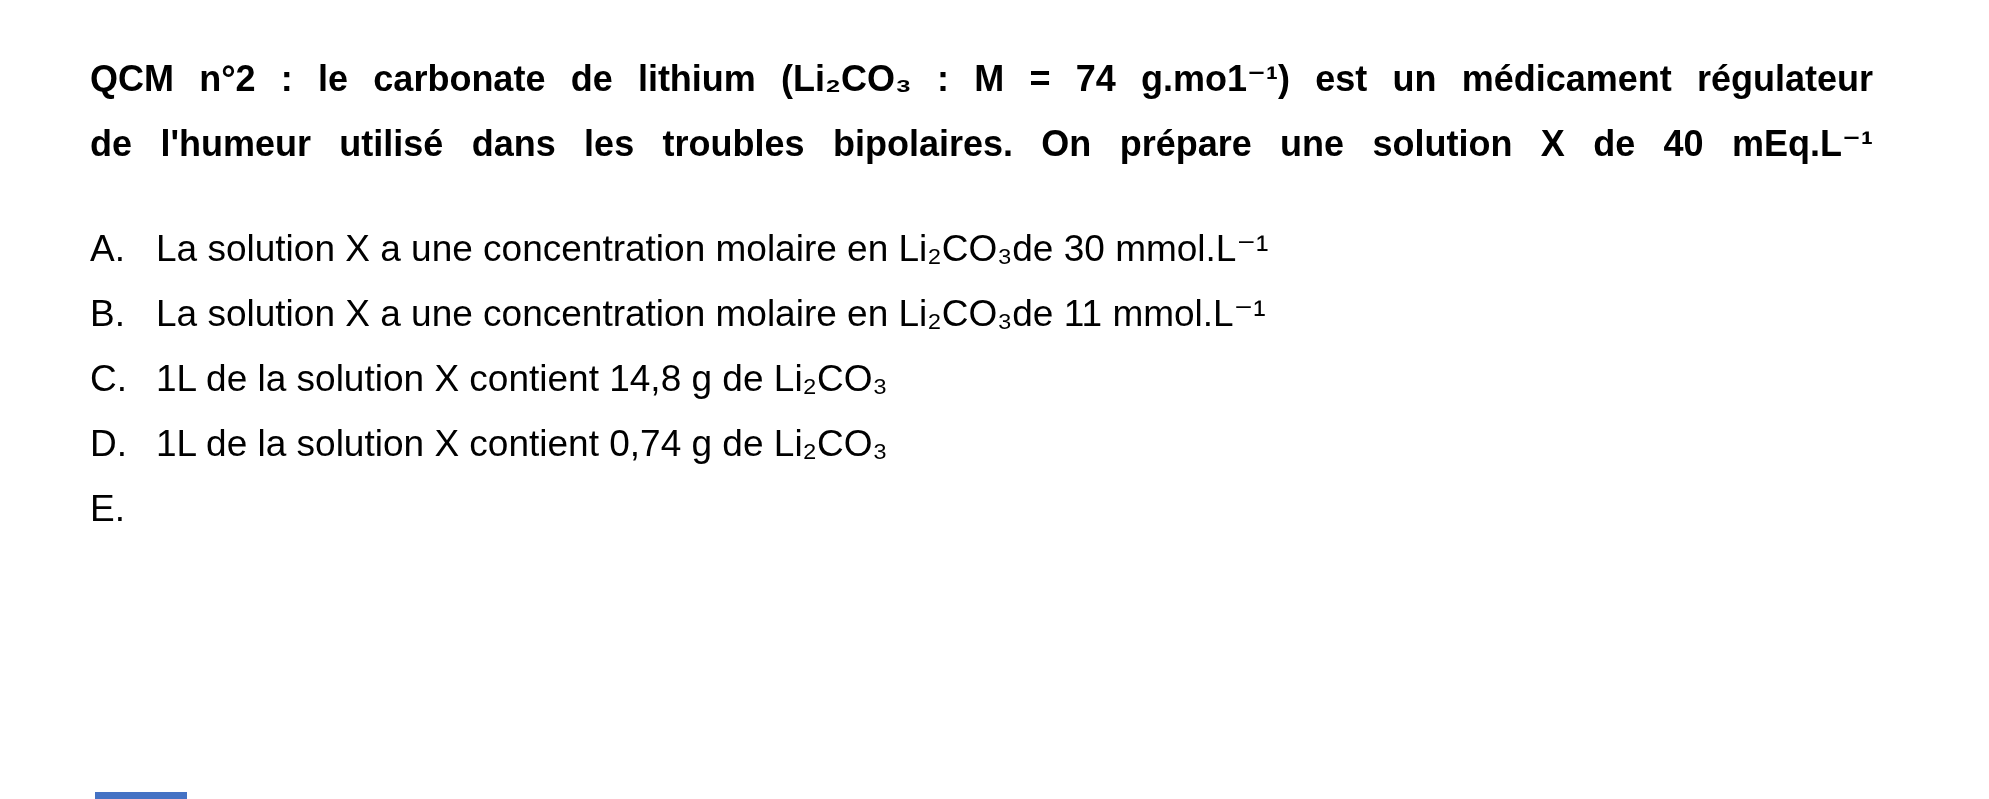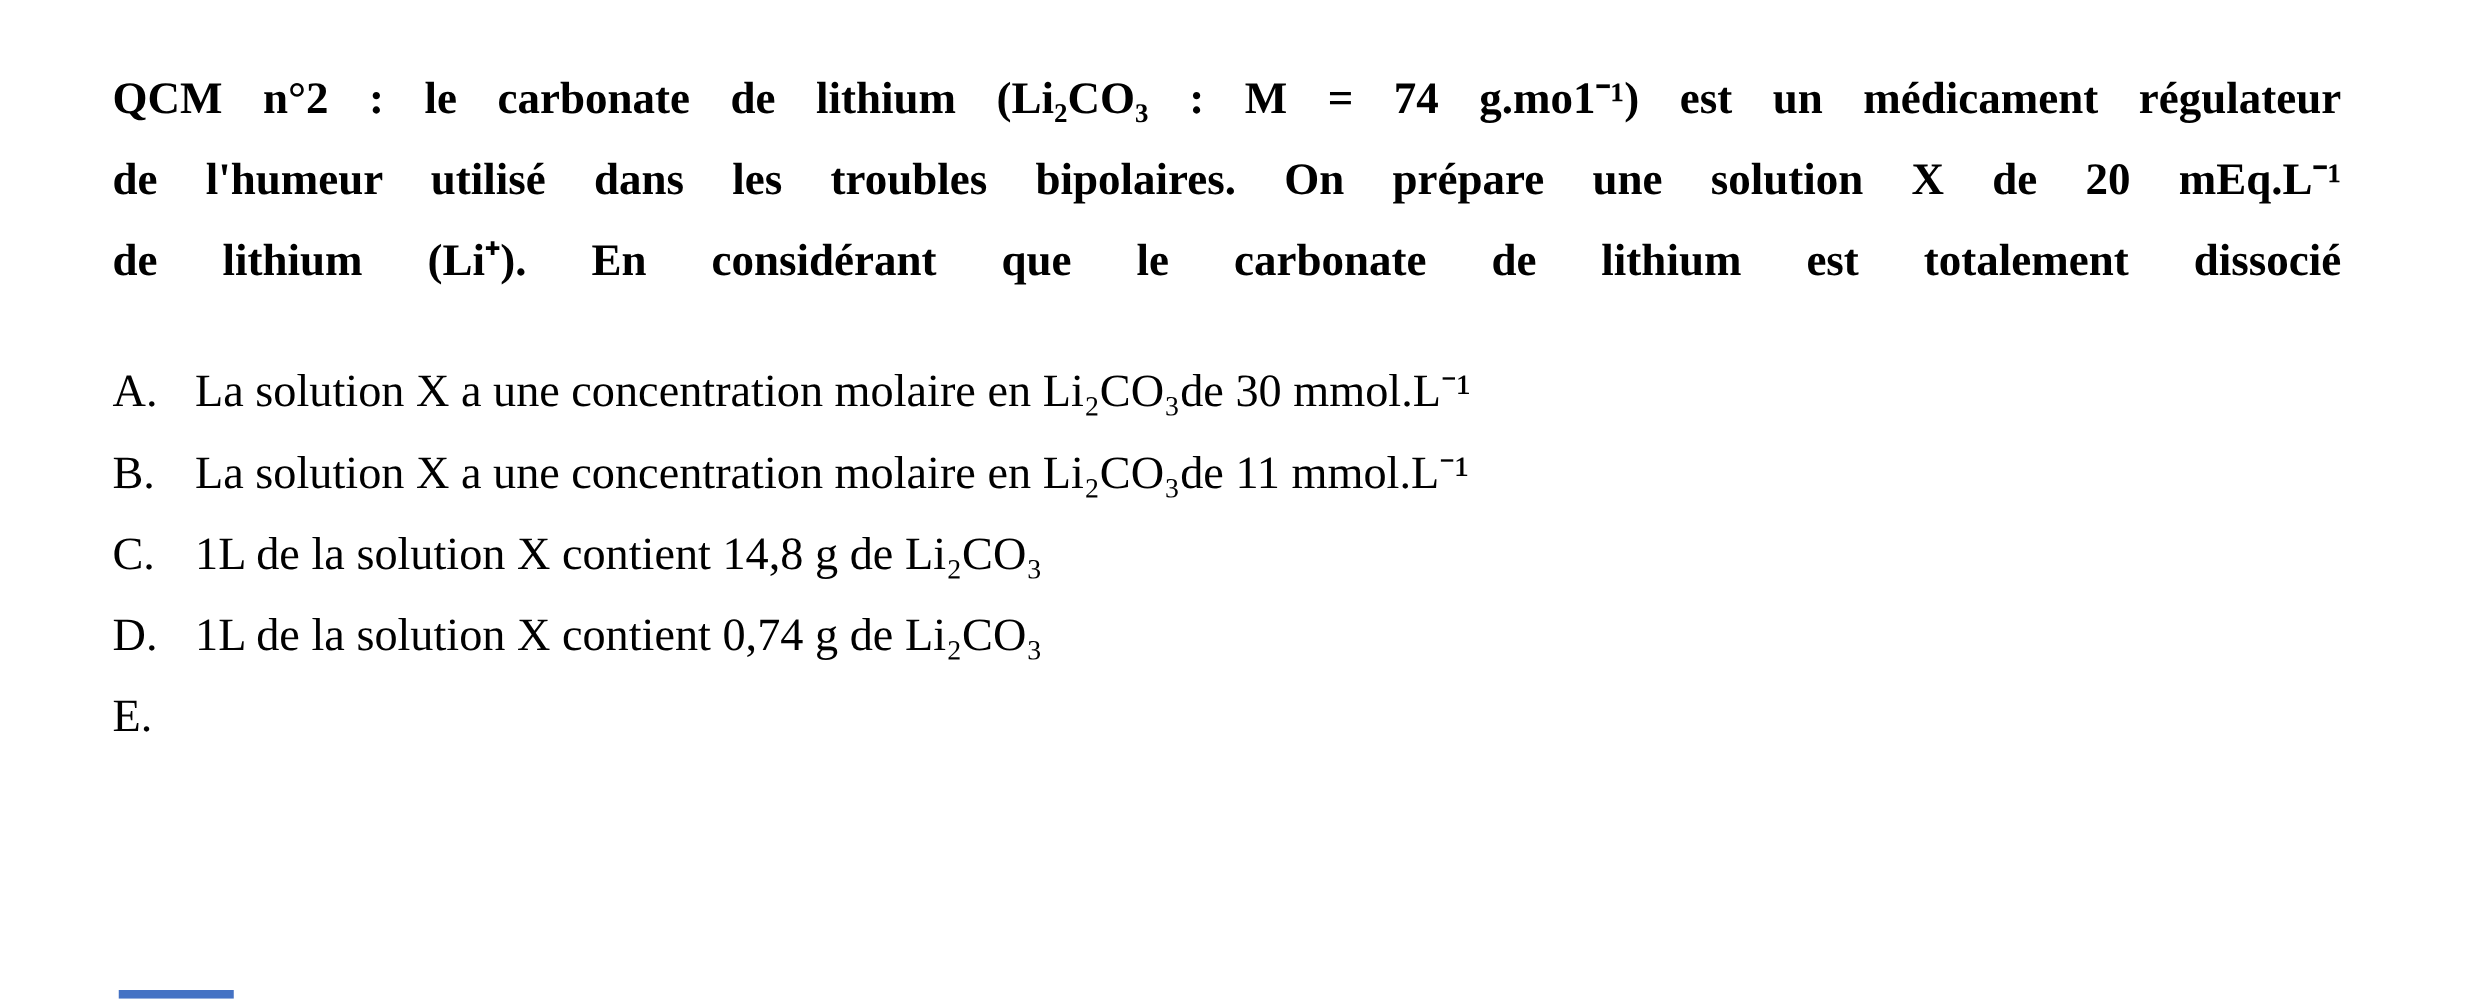--- a/index.html
+++ b/index.html
@@ -6,21 +6,20 @@
   body{
     width:1989px;height:799px;
     background:#ffffff;color:#000000;
     position:relative;overflow:hidden;
     font-family:"Liberation Sans","DejaVu Sans",sans-serif;
   }
   .page{
     position:absolute;inset:0;
     padding:46px 116px 0 90px;
     box-sizing:border-box;
-    font-family:Liberation Serif, serif;
   }
   .intro{
     font-weight:bold;
     font-size:36px;
     line-height:65px;
   }
   
   .jline{
     text-align:justify;
     text-align-last:justify;
@@ -45,22 +44,21 @@
     width:92px;height:7px;
   }
 </style>
 </head>
 <body>
 
 <div class="page">
 
   <div class="intro">
     <div class="jline">QCM n°2 : le carbonate de lithium (Li₂CO₃ : M = 74 g.mo1⁻¹) est un médicament régulateur</div>
-    <div class="jline">de l'humeur utilisé dans les troubles bipolaires. On prépare une solution X de 20 mEq.L⁻¹</div>
-    <div class="jline">de lithium (Li⁺). En considérant que le carbonate de lithium est totalement dissocié</div>
+    <div class="jline">de l'humeur utilisé dans les troubles bipolaires. On prépare une solution X de 40 mEq.L⁻¹</div>
   </div>
 
   <div class="options">
 
     <div class="opt">
       <div class="opt-letter">A.</div>
       <div class="opt-body">
         <div>La solution X a une concentration molaire en Li₂CO₃de 30 mmol.L⁻¹</div>
       </div>
     </div>

